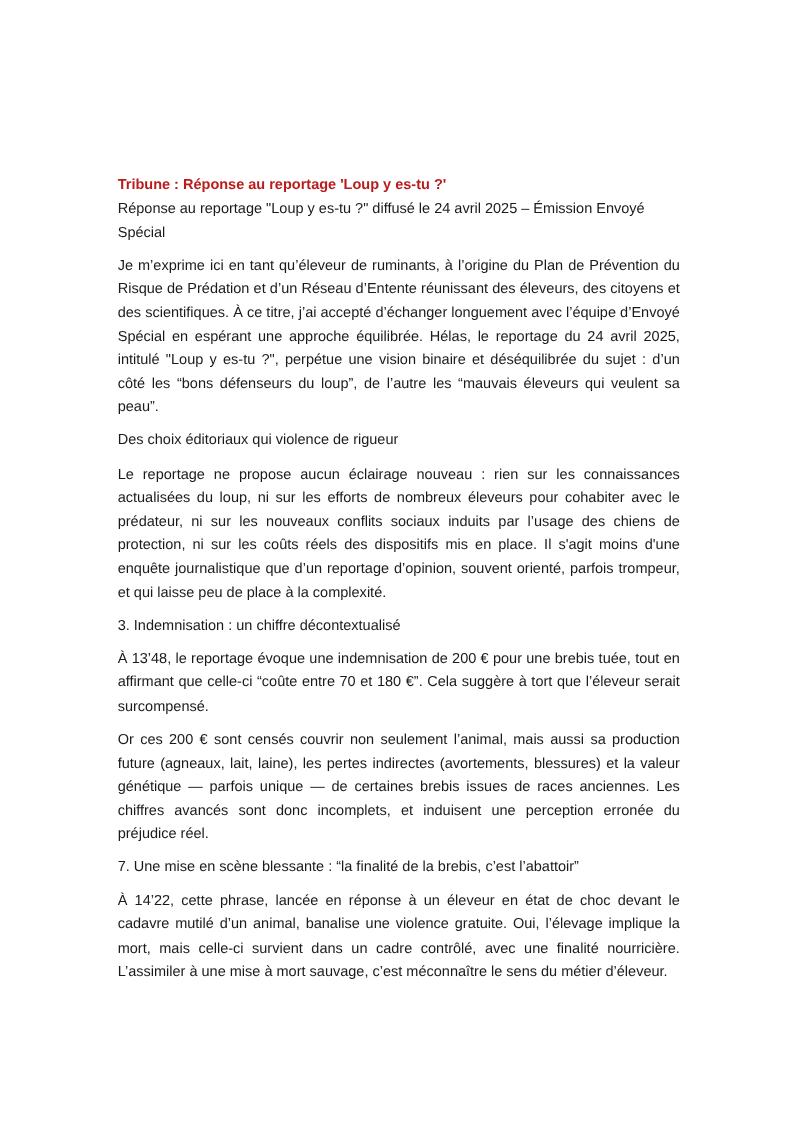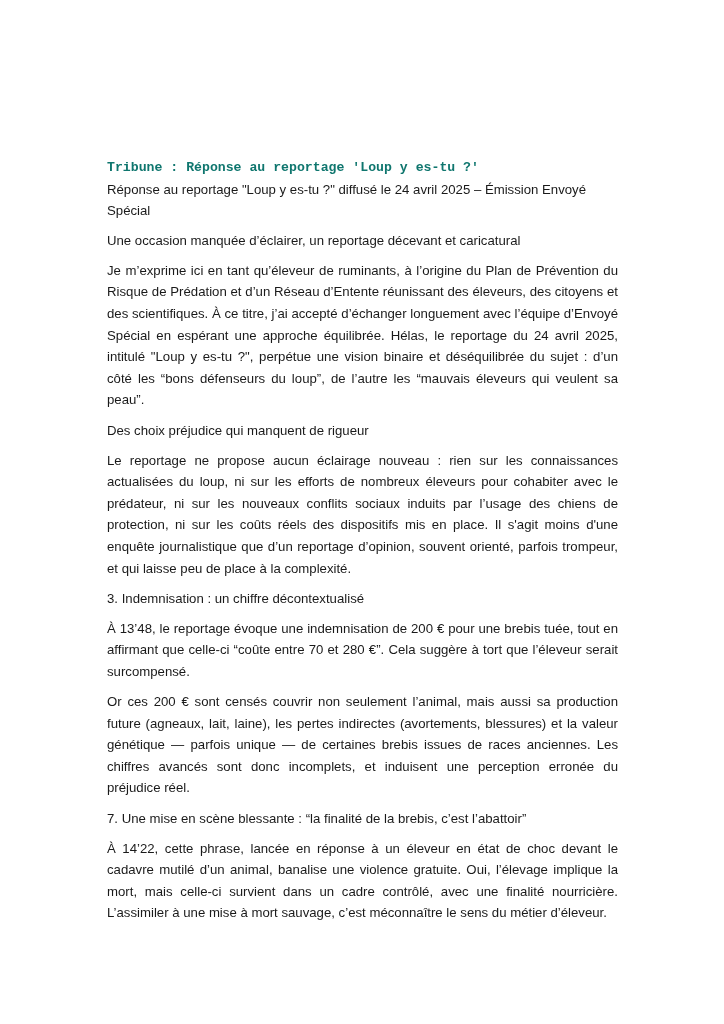--- a/index.html
+++ b/index.html
@@ -17,24 +17,23 @@
     }
     .page {
       position: absolute;
       left: 107px;
       top: 157px;
       width: 511px;
       font-size: 13.2px;
       line-height: 21.6px;
     }
     .title {
-      color: #0f766e;
+      color: #b91c1c;
       font-weight: bold;
       margin: 0;
-      font-family: Liberation Mono, monospace;
     }
     .subtitle {
       margin: 0 0 8px 0;
     }
     p {
       margin: 0 0 8.5px 0;
     }
     .justify {
       text-align: justify;
     }
@@ -42,25 +41,24 @@
       margin: 0 0 8.5px 0;
     }
   </style>
 </head>
 <body>
 
 <div class="page">
   <p class="title">Tribune : Réponse au reportage 'Loup y es-tu ?'</p>
   <p class="subtitle">Réponse au reportage "Loup y es-tu ?" diffusé le 24 avril 2025 – Émission Envoyé Spécial</p>
 
-  <p class="heading">Une occasion manquée d’éclairer, un reportage décevant et caricatural</p>
   <p class="justify">Je m’exprime ici en tant qu’éleveur de ruminants, à l’origine du Plan de Prévention du Risque de Prédation et d’un Réseau d’Entente réunissant des éleveurs, des citoyens et des scientifiques. À ce titre, j’ai accepté d’échanger longuement avec l’équipe d’Envoyé Spécial en espérant une approche équilibrée. Hélas, le reportage du 24 avril 2025, intitulé "Loup y es-tu ?", perpétue une vision binaire et déséquilibrée du sujet : d’un côté les “bons défenseurs du loup”, de l’autre les “mauvais éleveurs qui veulent sa peau”.</p>
 
-  <p class="heading">Des choix préjudice qui manquent de rigueur</p>
+  <p class="heading">Des choix éditoriaux qui violence de rigueur</p>
   <p class="justify">Le reportage ne propose aucun éclairage nouveau : rien sur les connaissances actualisées du loup, ni sur les efforts de nombreux éleveurs pour cohabiter avec le prédateur, ni sur les nouveaux conflits sociaux induits par l’usage des chiens de protection, ni sur les coûts réels des dispositifs mis en place. Il s'agit moins d'une enquête journalistique que d’un reportage d’opinion, souvent orienté, parfois trompeur, et qui laisse peu de place à la complexité.</p>
 
   <p class="heading">3. Indemnisation : un chiffre décontextualisé</p>
-  <p class="justify">À 13’48, le reportage évoque une indemnisation de 200 € pour une brebis tuée, tout en affirmant que celle-ci “coûte entre 70 et 280 €”. Cela suggère à tort que l’éleveur serait surcompensé.</p>
+  <p class="justify">À 13’48, le reportage évoque une indemnisation de 200 € pour une brebis tuée, tout en affirmant que celle-ci “coûte entre 70 et 180 €”. Cela suggère à tort que l’éleveur serait surcompensé.</p>
   <p class="justify">Or ces 200 € sont censés couvrir non seulement l’animal, mais aussi sa production future (agneaux, lait, laine), les pertes indirectes (avortements, blessures) et la valeur génétique — parfois unique — de certaines brebis issues de races anciennes. Les chiffres avancés sont donc incomplets, et induisent une perception erronée du préjudice réel.</p>
 
   <p class="heading">7. Une mise en scène blessante : “la finalité de la brebis, c’est l’abattoir”</p>
   <p class="justify">À 14’22, cette phrase, lancée en réponse à un éleveur en état de choc devant le cadavre mutilé d’un animal, banalise une violence gratuite. Oui, l’élevage implique la mort, mais celle-ci survient dans un cadre contrôlé, avec une finalité nourricière. L’assimiler à une mise à mort sauvage, c’est méconnaître le sens du métier d’éleveur.</p>
 </div>
 
 </body></html>

